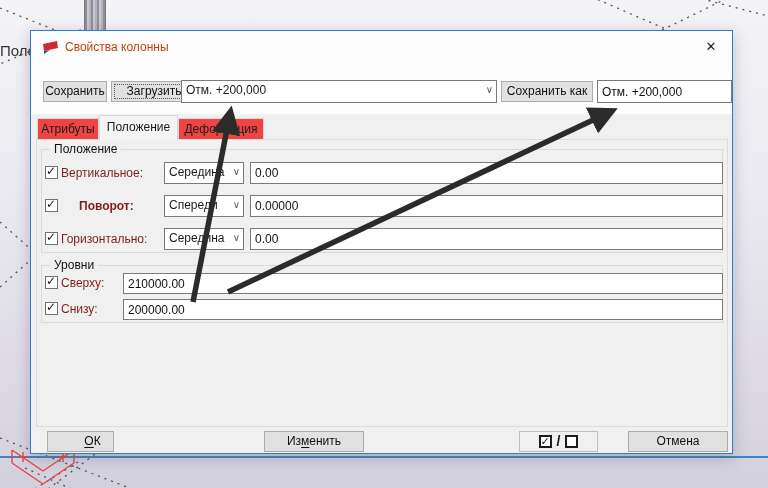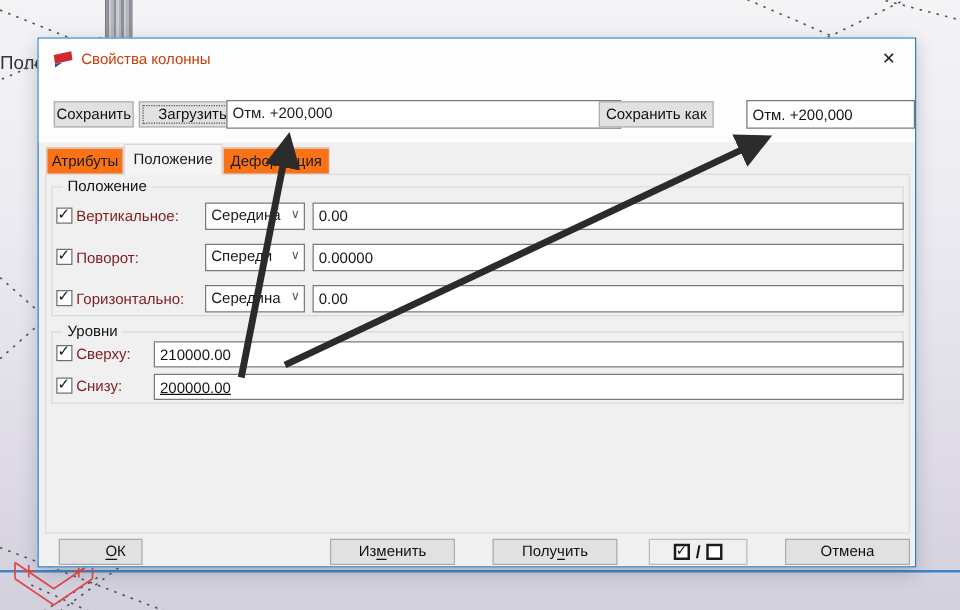--- a/index.html
+++ b/index.html
@@ -36,21 +36,21 @@
   .btn.focused { outline:1px dotted #555; outline-offset:-4px; }
   .field { position:absolute; background:#fff; border:1px solid #7a7a7a;
     font-family:"Liberation Sans","DejaVu Sans",sans-serif; font-size:12px; color:#111;
     padding:0 4px; }
   input.field { outline:none; }
   .combo { position:absolute; background:#fff; border:1px solid #7a7a7a; }
   .combo .combo-text { position:absolute; left:4px; top:2px; right:16px; overflow:hidden;
     white-space:nowrap; font-size:12px; }
   .combo .chevron { position:absolute; right:3px; top:3px; font-size:10px; color:#5a5a5a; }
 
-  .tab { position:absolute; border:1px solid #d9d9d9; background:#f97316;
+  .tab { position:absolute; border:1px solid #d9d9d9; background:#ef4444;
     text-align:center; font-size:12px; line-height:20px; height:32px; top:87px; }
   .tab.active { top:84px; height:25px; background:#f4f4f4; border-bottom:none; z-index:2;
     line-height:23px; }
   .tabframe { position:absolute; left:5px; top:108px; width:692px; height:288px;
     border:1px solid #dcdcdc; background:#f0f0f0; }
 
   .groupbox { position:absolute; border:1px solid #d9d9d9; }
   .grouplabel { position:absolute; top:-8px; left:8px; background:#f0f0f0;
     padding:0 4px; font-size:12px; color:#111; }
 
@@ -107,21 +107,21 @@
   </svg>
   <div class="titlebar-title">Свойства колонны</div>
   <div class="close-btn">✕</div>
 
   <div class="btn" style="left:12px;top:50px;width:64px;">Сохранить</div>
   <div class="btn focused" style="left:80px;top:50px;width:86px;">Загрузить</div>
   <div class="combo" style="left:150px;top:49px;width:316px;height:23px;">
     <span class="combo-text">Отм. +200,000</span>
     <span class="chevron">∨</span>
   </div>
-  <div class="btn" style="left:448px;top:50px;width:92px;">Сохранить как</div>
+  <div class="btn" style="left:470px;top:50px;width:92px;">Сохранить как</div>
   <input class="field" style="left: 566px; top: 49px; width: 135px; height: 23px;" readonly="" value="Отм. +200,000">
 
   <div class="tab" style="left:6px;width:62px;">Атрибуты</div>
   <div class="tab active" style="left:68px;width:79px;">Положение</div>
   <div class="tab" style="left:147px;width:86px;">Деформация</div>
   <div class="tabframe"></div>
 
   <div class="groupbox" style="left:10px;top:118px;width:682px;height:104px;">
     <span class="grouplabel">Положение</span>
   </div>
@@ -132,21 +132,21 @@
   <span class="rowlabel" style="left:30px;top:135px;">Вертикальное:</span>
   <div class="combo" style="left:133px;top:131px;width:80px;height:22px;">
     <span class="combo-text">Середина</span>
     <span class="chevron">∨</span>
   </div>
   <input class="field" style="left: 219px; top: 131px; width: 473px; height: 22px;" readonly="" value="0.00">
 
   <span class="cb" style="left:14px;top:168px;">
       <span class="tick">✓</span>
     </span>
-  <span class="rowlabel" style="left:30px;top:168px;">Поворот:</span>
+  <span class="rowlabel" style="left:48px;top:168px;font-weight:bold;">Поворот:</span>
   <div class="combo" style="left:133px;top:164px;width:80px;height:22px;">
     <span class="combo-text">Спереди</span>
     <span class="chevron">∨</span>
   </div>
   <input class="field" style="left: 219px; top: 164px; width: 473px; height: 22px;" readonly="" value="0.00000">
 
   <span class="cb" style="left:14px;top:201px;">
       <span class="tick">✓</span>
     </span>
   <span class="rowlabel" style="left:30px;top:201px;">Горизонтально:</span>
@@ -161,25 +161,24 @@
   </div>
   <span class="cb" style="left:14px;top:245px;">
       <span class="tick">✓</span>
     </span>
   <span class="rowlabel" style="left:30px;top:245px;">Сверху:</span>
   <input class="field" style="left: 92px; top: 242px; width: 600px; height: 21px;" readonly="" value="210000.00">
   <span class="cb" style="left:14px;top:271px;">
       <span class="tick">✓</span>
     </span>
   <span class="rowlabel" style="left:30px;top:271px;">Снизу:</span>
-  <input class="field" style="left: 92px; top: 268px; width: 600px; height: 21px; text-decoration: underline;" readonly="" value="200000.00">
+  <input class="field" style="left: 92px; top: 268px; width: 600px; height: 21px;" readonly="" value="200000.00">
 
   <div class="btn" style="left:16px;top:400px;width:67px;padding-left:24px;"><span></span><span class="mn">О</span><span>К</span></div>
   <div class="btn" style="left:233px;top:400px;width:100px;"><span>Из</span><span class="mn">м</span><span>енить</span></div>
-  <div class="btn" style="left:363px;top:400px;width:100px;"><span>Полу</span><span class="mn">ч</span><span>ить</span></div>
   <div class="btn" style="left:488px;top:400px;width:79px;background:#f0f0f0;border-color:#bdbdbd;">
     <span class="mini-cb"><span class="tick">✓</span></span><span class="toggle-slash">/</span><span class="mini-cb"></span>
   </div>
   <div class="btn" style="left:597px;top:400px;width:100px;">Отмена</div>
 </div>
 
 <svg id="arrow-layer" class="layer" width="768" height="488">
   <defs>
     <marker id="ah" viewBox="0 0 10 10" refX="7" refY="5" markerWidth="5.2" markerHeight="5.2" orient="auto">
       <path d="M0 0 L10 5 L0 10 z" fill="#2b2b2b"></path>

